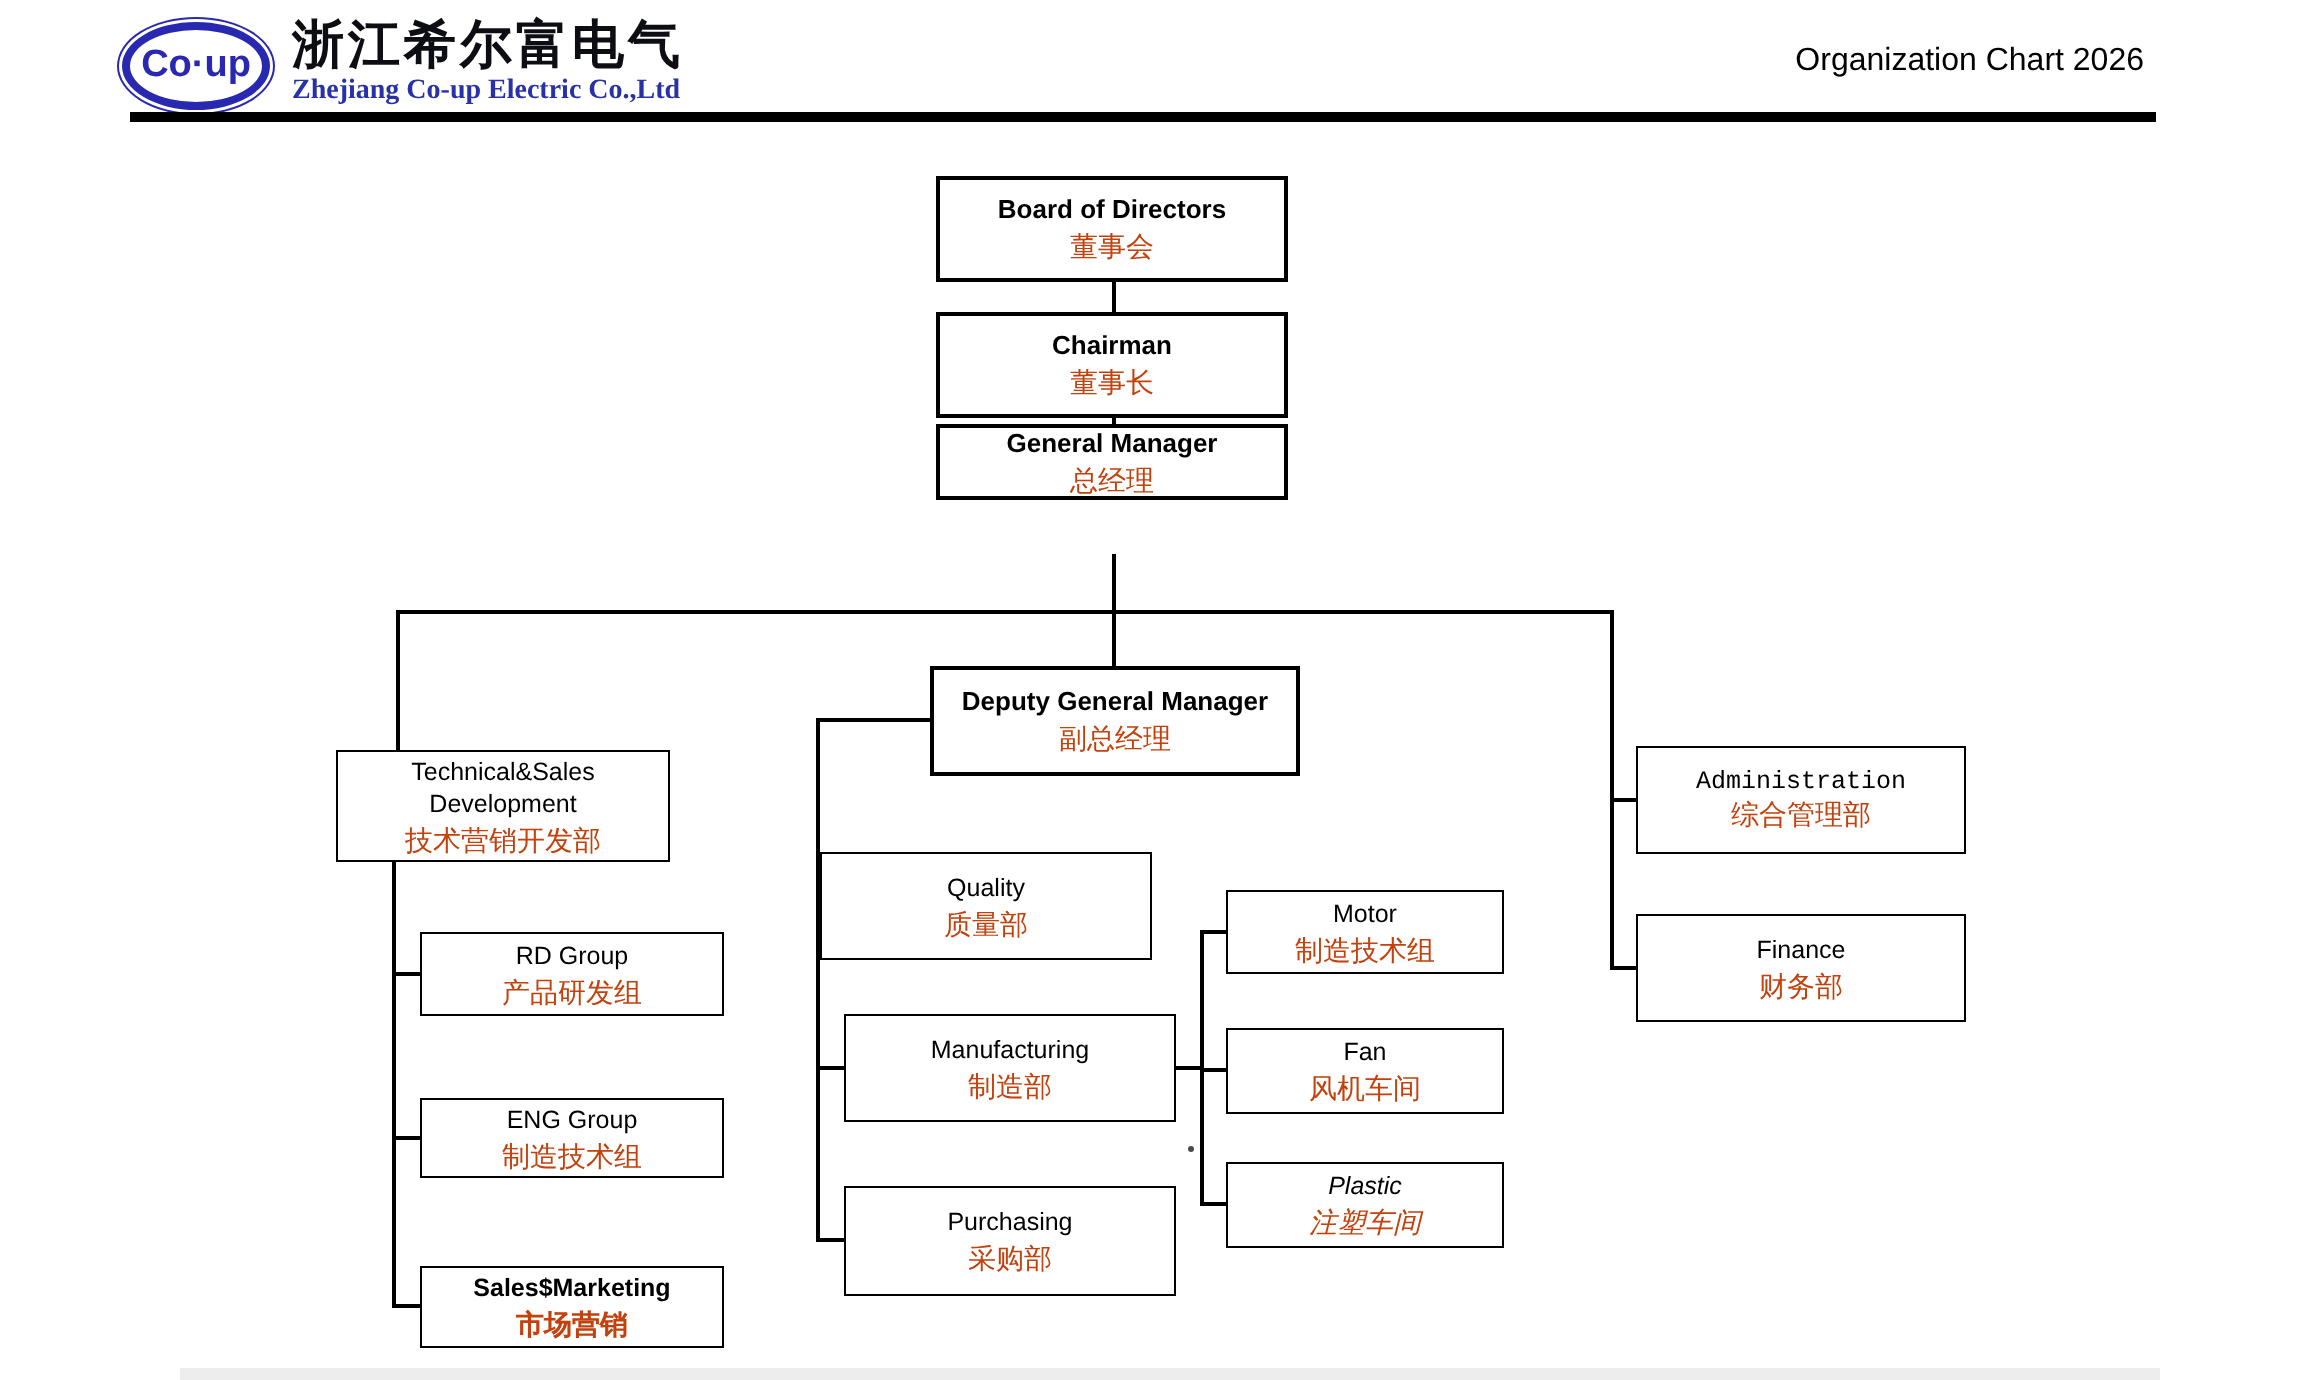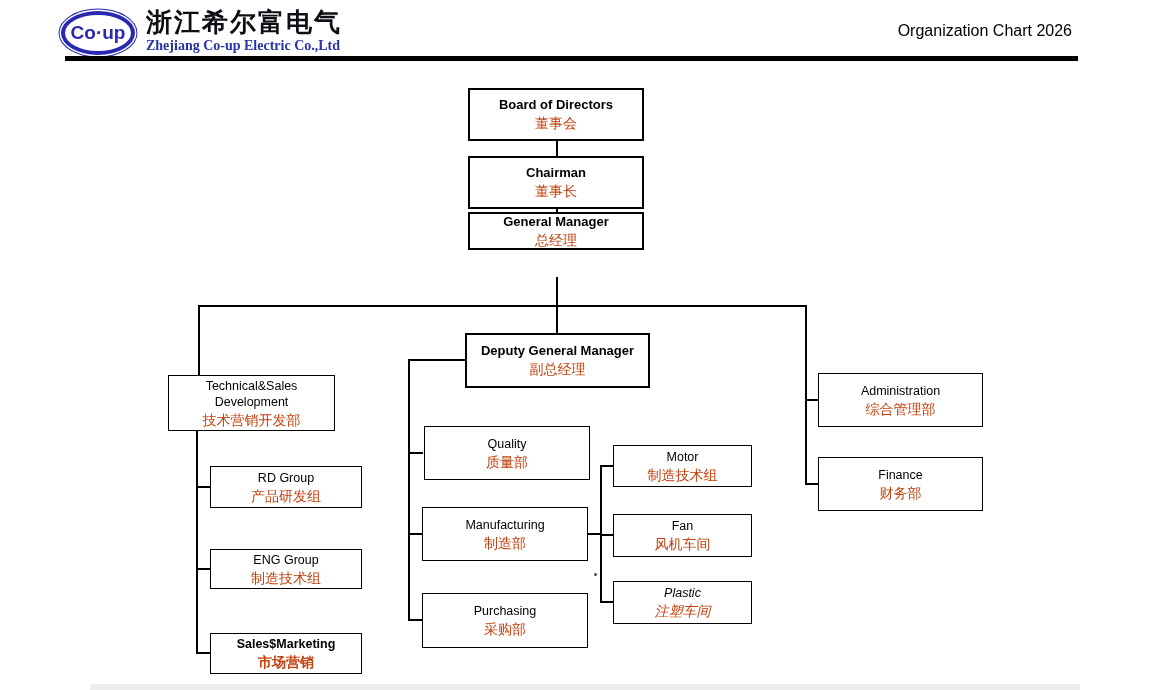--- a/index.html
+++ b/index.html
@@ -35,27 +35,27 @@
   .node .zh { font-size:14px; color:#c2410c; line-height:18px; }
 
   .n-board   { left:468px; top:88px;  width:176px; height:53px; }
   .n-chair   { left:468px; top:156px; width:176px; height:53px; }
   .n-gm      { left:468px; top:212px; width:176px; height:38px; }
   .n-dgm     { left:465px; top:333px; width:185px; height:55px; }
   .n-tsd     { left:168px; top:375px; width:167px; height:56px; }
   .n-rd      { left:210px; top:466px; width:152px; height:42px; }
   .n-eng     { left:210px; top:549px; width:152px; height:40px; }
   .n-sales   { left:210px; top:633px; width:152px; height:41px;font-weight:bold; }
-  .n-quality { left:424px; top:426px; width:166px; height:54px; }
+  .n-quality { left:410px; top:426px; width:166px; height:54px; }
   .n-manu    { left:422px; top:507px; width:166px; height:54px; }
   .n-purch   { left:422px; top:593px; width:166px; height:55px; }
   .n-motor   { left:613px; top:445px; width:139px; height:42px; }
   .n-fan     { left:613px; top:514px; width:139px; height:43px; }
   .n-plastic { left:613px; top:581px; width:139px; height:43px;font-style:italic; }
-  .n-admin   { left:818px; top:373px; width:165px; height:54px; }
+  .n-admin   { left:818px; top:373px; width:165px; height:54px;font-family:Liberation Mono, monospace; }
   .n-fin     { left:818px; top:457px; width:165px; height:54px; }
 
   
   .line { position:absolute; background:#000; }
   .c1  { left:556px; top:141px; width:2px;  height:16px; }
   .c2  { left:556px; top:209px; width:2px;  height:16px; }
   .c3  { left:556px; top:277px; width:2px;  height:57px; }
   .c4  { left:198px; top:305px; width:609px; height:2px; }
   .c5  { left:198px; top:305px; width:2px;  height:71px; }
   .c6  { left:805px; top:305px; width:2px;  height:180px; }

